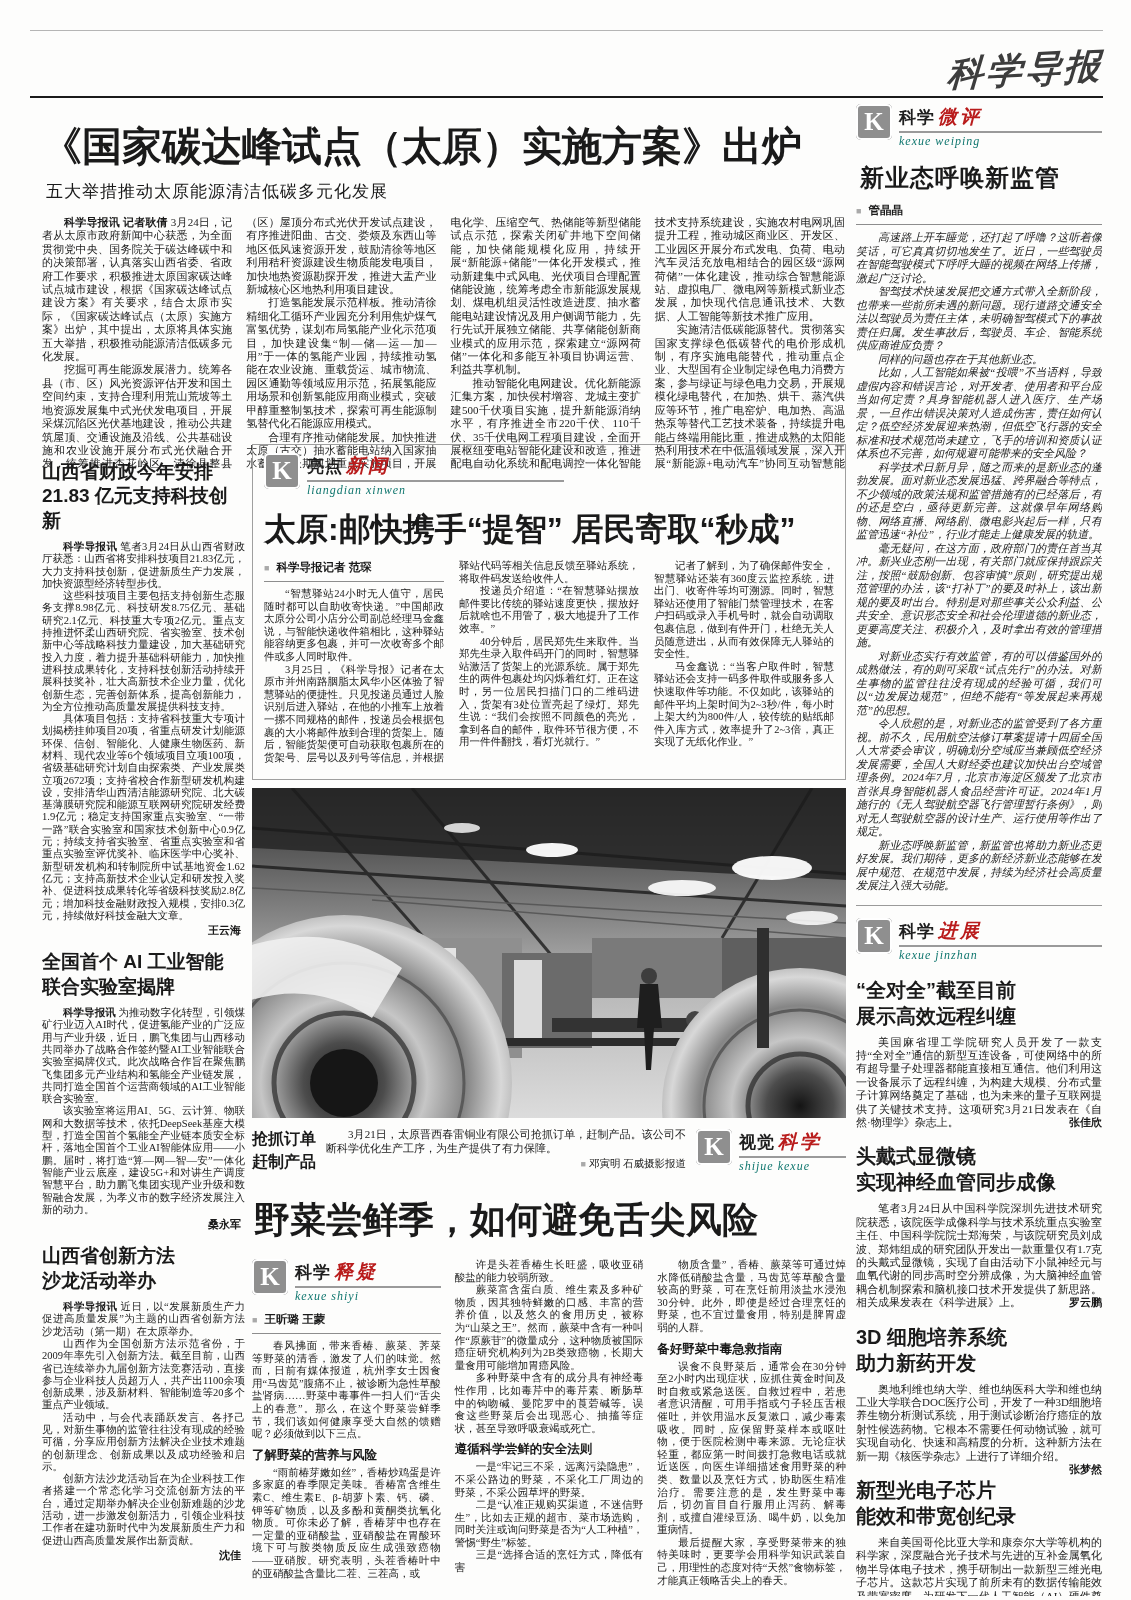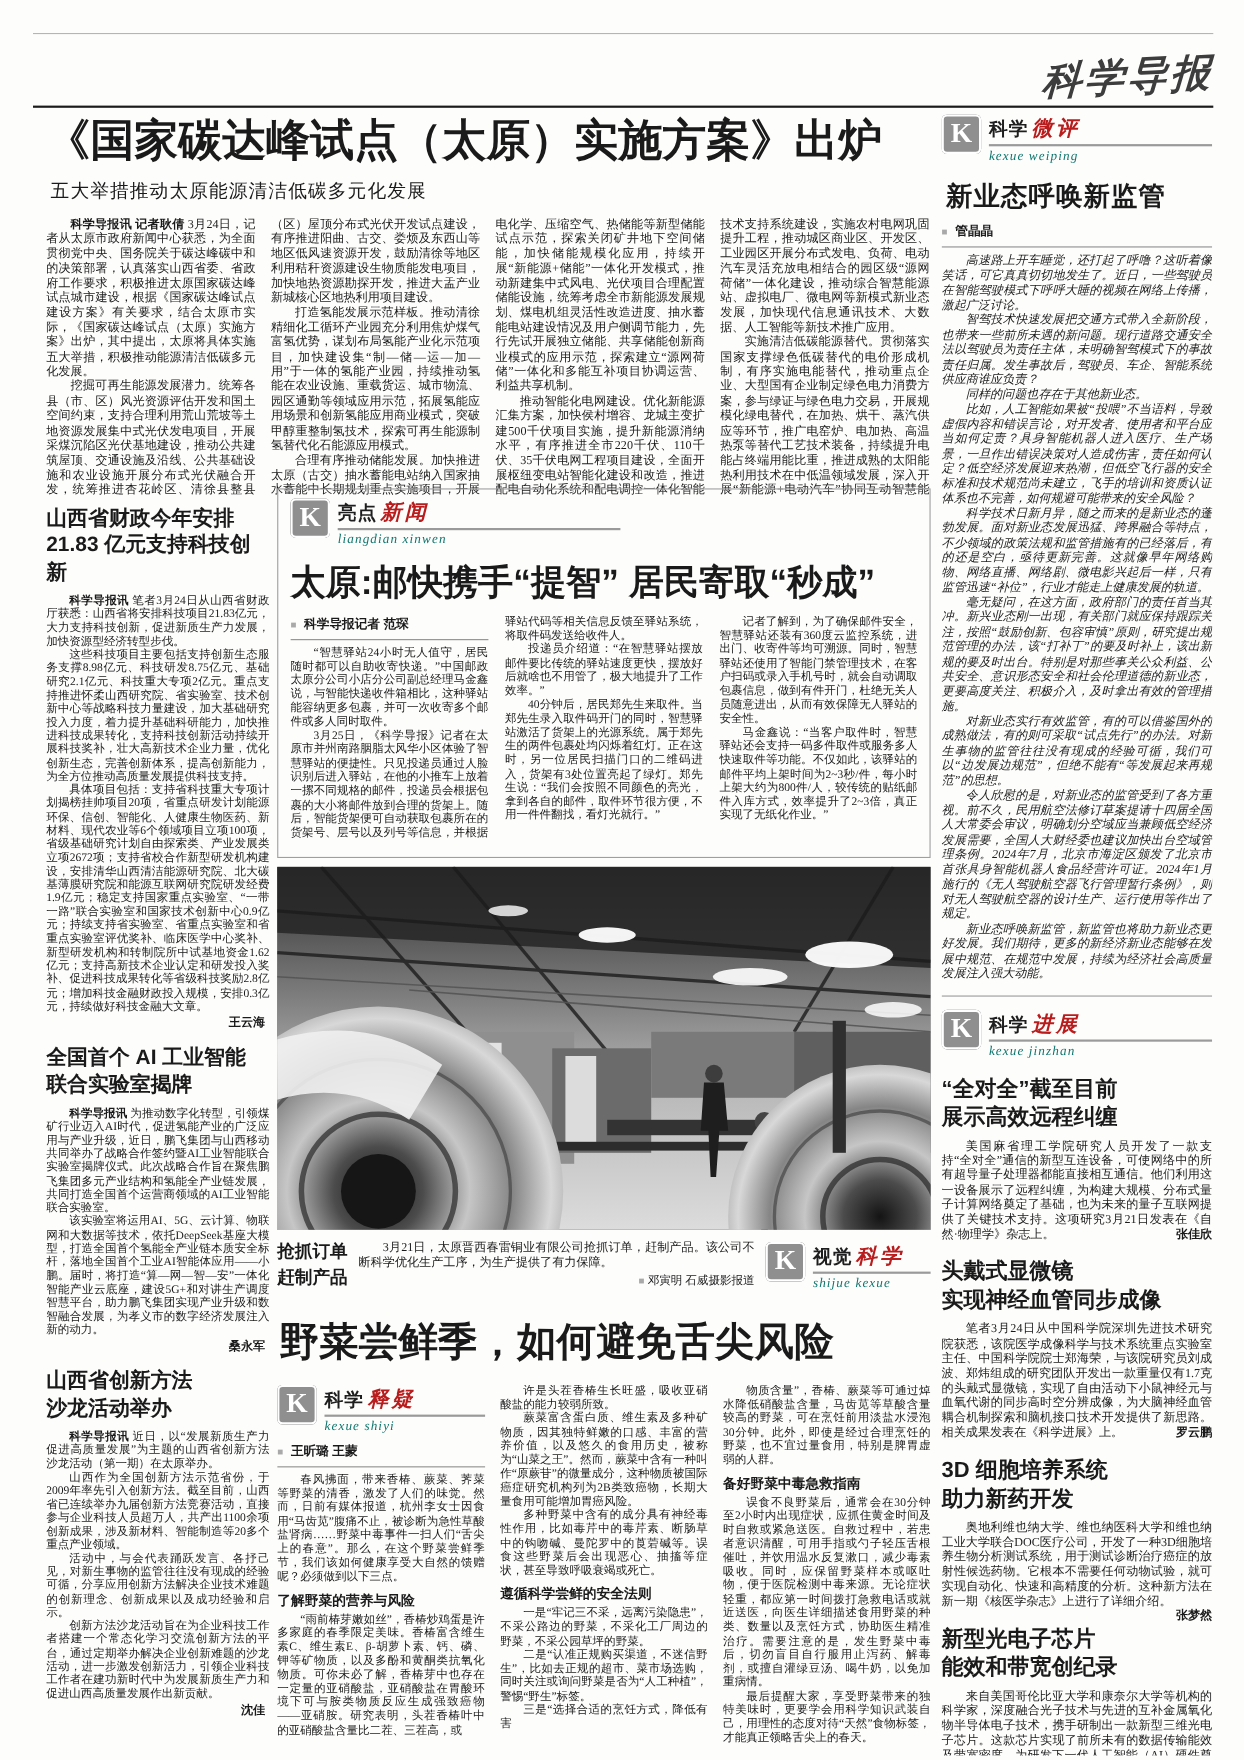--- a/index.html
+++ b/index.html
@@ -37,21 +37,21 @@
   .kbox { width:36px; height:36px; flex:none; background:#8f8f8f; border-radius:5px; color:#fff;
           font:bold 25px "Liberation Serif",serif; display:flex; align-items:center; justify-content:center;
           box-shadow: inset 0 0 0 2px #fff, inset 0 0 0 4px #8f8f8f; }
   .ktxt { flex:1; min-width:0; }
   .krow { display:flex; gap:3px; align-items:baseline; border-bottom:2px solid #9a9a9a; padding-bottom:1px; }
   .kplain { font:bold 17px "Liberation Sans","DejaVu Sans",sans-serif; color:#1e1e1e; letter-spacing:1px; }
   .kscript { font:bold italic 19px "Liberation Serif",serif; color:#b91c1c; letter-spacing:3px; }
   .kpy { font:italic 12px "Liberation Serif",serif; color:#0f766e; letter-spacing:1px; margin-top:1px; }
 
   
-  .lead { position:absolute; left:42px; top:106px; width:803px; }
+  .lead { position:absolute; left:42px; top:124px; width:803px; }
   .lead-h { font:bold 40px "Liberation Sans","DejaVu Sans",sans-serif; letter-spacing:0; line-height:1.1; white-space:nowrap; }
   .lead-sub { font:17px "Liberation Sans","DejaVu Sans",sans-serif; margin:12px 0 0 4px; letter-spacing:1px; }
   .lead-cols { margin-top:13px; height:258px; column-count:4; column-gap:14px; column-fill:auto;
                font-size:11px; line-height:13.4px; overflow:hidden; }
 
   
   .left-rail { position:absolute; left:42px; top:458px; width:203px; height:1132px; overflow:hidden;
                font-size:10.5px; line-height:12.3px; }
   .lr-title { font:bold 19px "Liberation Sans","DejaVu Sans",sans-serif; line-height:1.28; margin:14px 0 8px; }
   .lr-title:first-child { margin-top:2px; }

